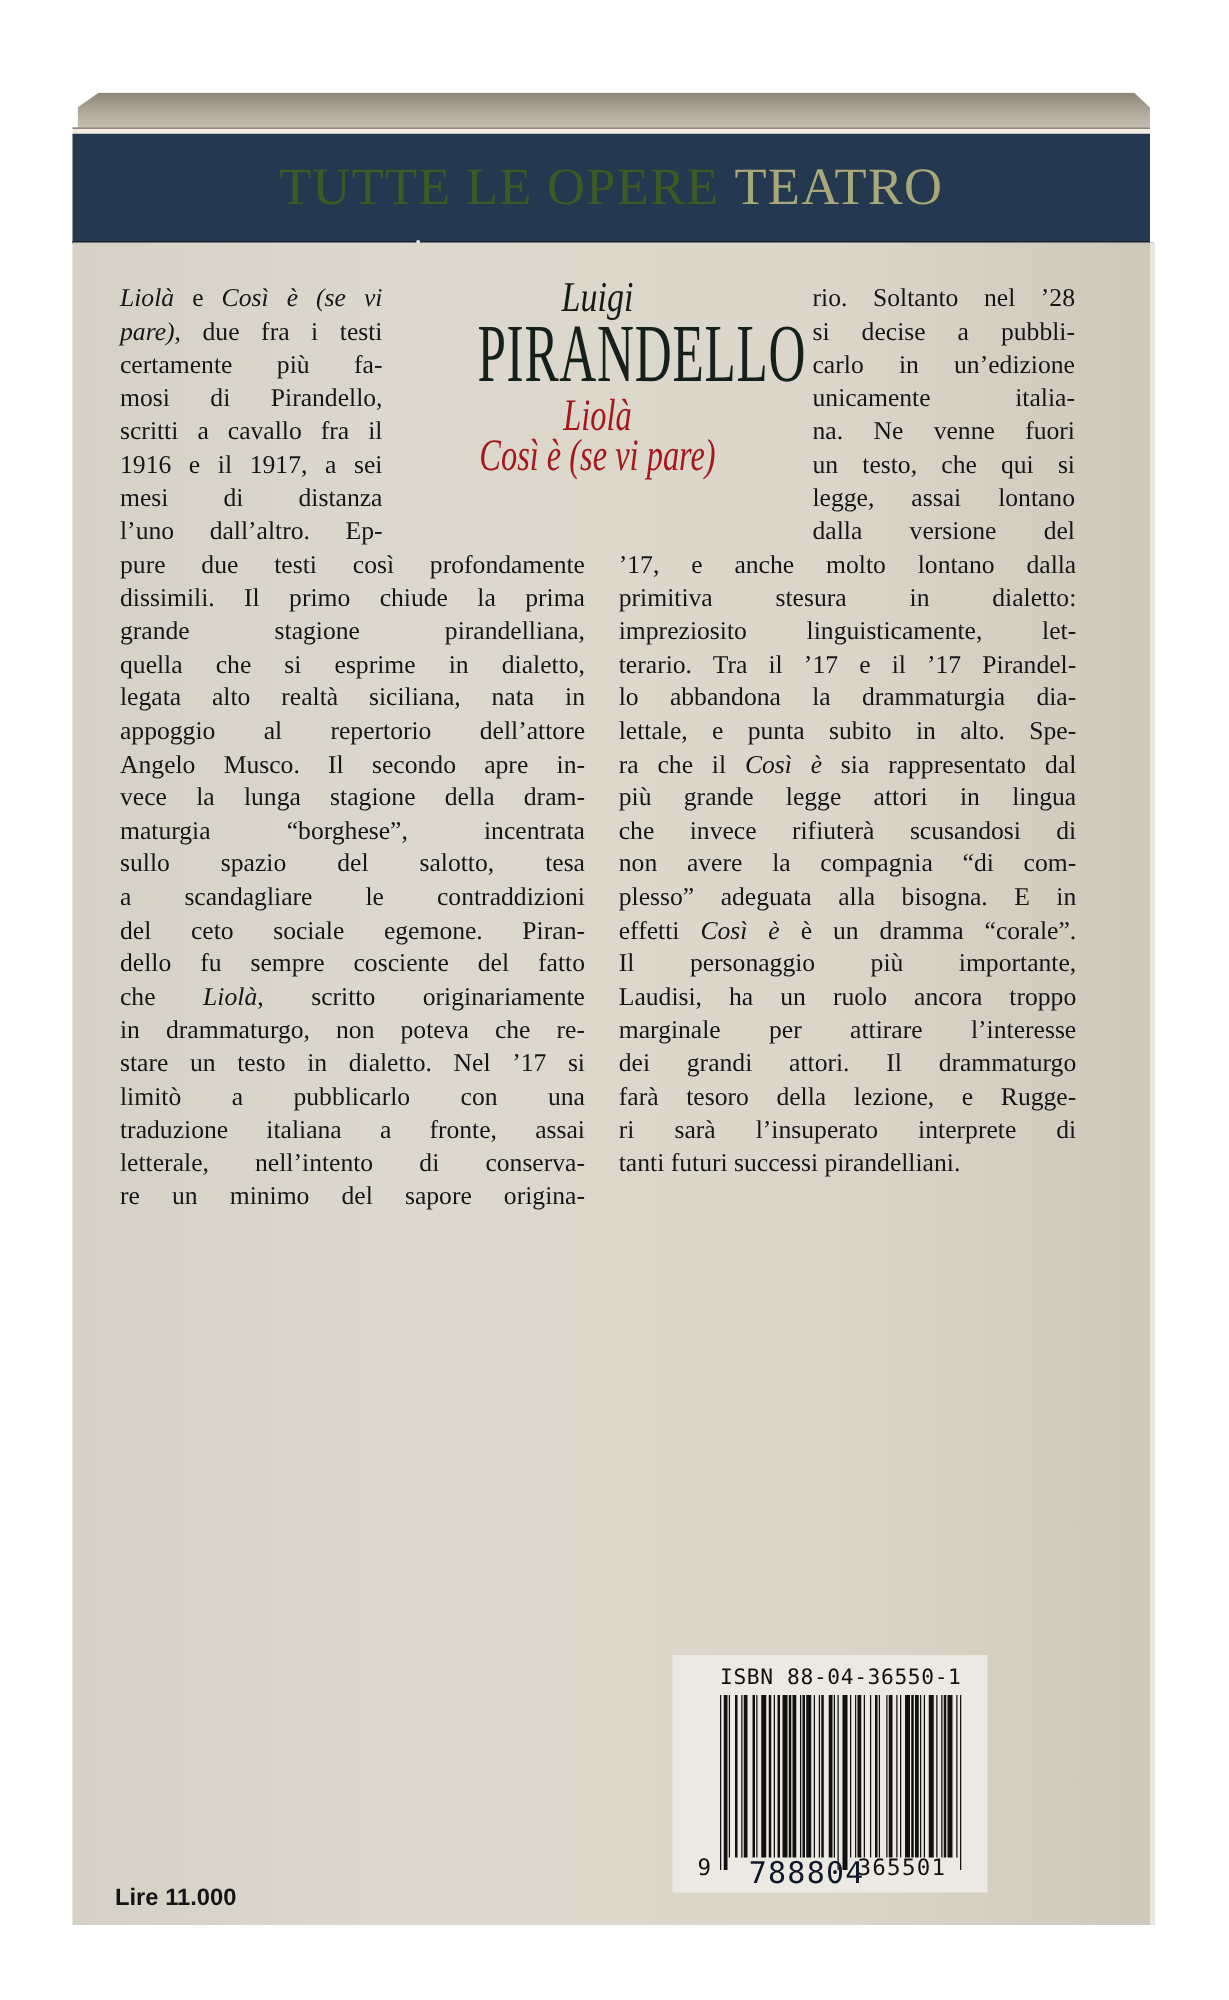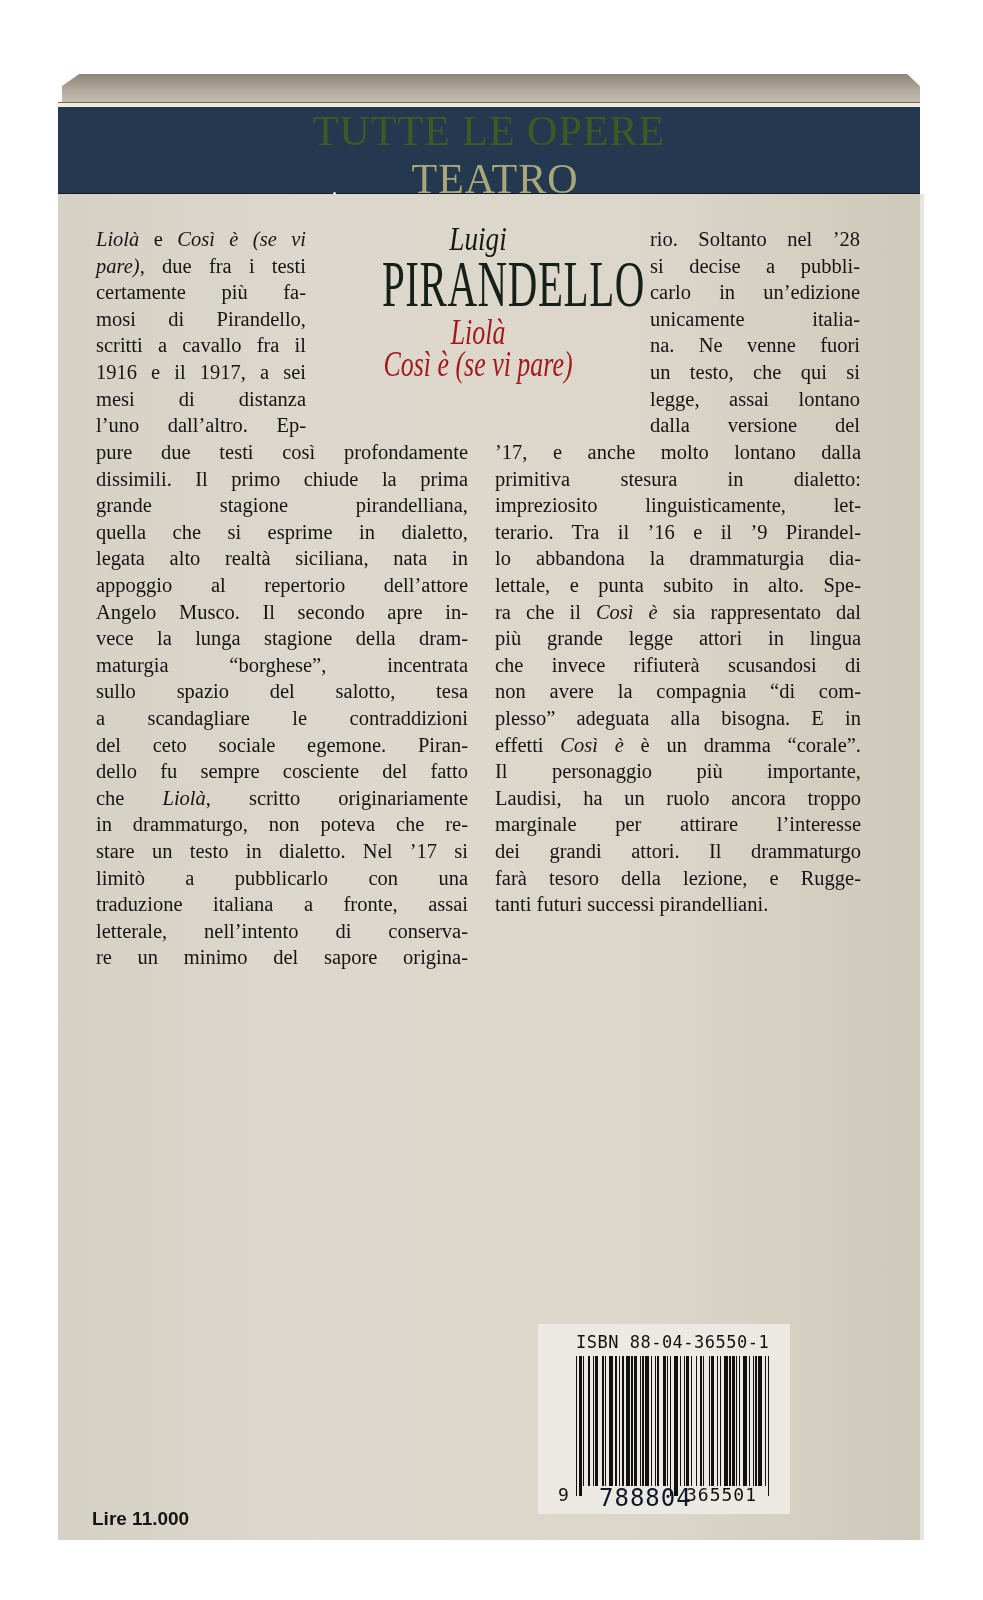--- a/index.html
+++ b/index.html
@@ -26,26 +26,25 @@
       position: absolute;
       left: 0; top: 28px; width: 862px; height: 5px;
       background: #f2ece2;
       border-top: 1px solid #6f675c;
     }
     .band {
       position: absolute;
       left: 0; top: 33px; width: 862px; height: 86px;
       background: #24394f;
       border-bottom: 2px solid #101c28;
-      display: flex; align-items: center; 
+      display: flex; align-items: center; justify-content: center;
       letter-spacing: 1px;
       font-family: "Liberation Serif", "DejaVu Serif", serif;
       font-size: 42px;
       white-space: nowrap;
-      flex-direction: column;
     }
     .band .series { color: #3e5a24; }
     .band .genre { color: #a8a87a; margin-left: 12px; }
     .body-panel {
       position: absolute;
       left: 0; top: 120px; width: 862px; height: 1346px;
       background: linear-gradient(90deg, #d6d1c5 0%, #ddd8cd 30%, #dcd6ca 70%, #cfc9bc 100%);
       border-right: 3px solid #2b2b2b;
     }
     .right-shadow {
@@ -192,34 +191,35 @@
         <span class="line"><span>stare un testo in dialetto. Nel ’17 si</span></span>
         <span class="line"><span>limitò a pubblicarlo con una</span></span>
         <span class="line"><span>traduzione italiana a fronte, assai</span></span>
         <span class="line"><span>letterale, nell’intento di conserva-</span></span>
         <span class="line"><span>re un minimo del sapore origina-</span></span>
       </div>
     <div class="text" id="col-right" style="left:437px; top:245px; width:366px;">
         <span class="line"><span>’17, e anche molto lontano dalla</span></span>
         <span class="line"><span>primitiva stesura in dialetto:</span></span>
         <span class="line"><span>impreziosito linguisticamente, let-</span></span>
-        <span class="line"><span>terario. Tra il ’16 e il ’9 Pirandel-</span></span>
+        <span class="line"><span>terario. Tra il ’17 e il ’17 Pirandel-</span></span>
         <span class="line"><span>lo abbandona la drammaturgia dia-</span></span>
         <span class="line"><span>lettale, e punta subito in alto. Spe-</span></span>
         <span class="line"><span>ra che il </span><em>Così è</em><span> sia rappresentato dal</span></span>
         <span class="line"><span>più grande legge attori in lingua</span></span>
         <span class="line"><span>che invece rifiuterà scusandosi di</span></span>
         <span class="line"><span>non avere la compagnia “di com-</span></span>
         <span class="line"><span>plesso” adeguata alla bisogna. E in</span></span>
         <span class="line"><span>effetti </span><em>Così è</em><span> è un dramma “corale”.</span></span>
         <span class="line"><span>Il personaggio più importante,</span></span>
         <span class="line"><span>Laudisi, ha un ruolo ancora troppo</span></span>
         <span class="line"><span>marginale per attirare l’interesse</span></span>
         <span class="line"><span>dei grandi attori. Il drammaturgo</span></span>
         <span class="line"><span>farà tesoro della lezione, e Rugge-</span></span>
+        <span class="line"><span>ri sarà l’insuperato interprete di</span></span>
         <span class="line last"><span>tanti futuri successi pirandelliani.</span></span>
       </div>
 
     <div class="barcode-box">
       <div class="isbn-label">ISBN 88-04-36550-1</div>
       <div class="bars" id="bars">
           <span class="guard" style="width: 1.39007px;"></span>
           <span class="guard" style="width: 1.39007px; background: transparent;"></span>
           <span class="guard" style="width: 2.78014px;"></span>
           <span style="width: 1.39007px; background: transparent;"></span>

